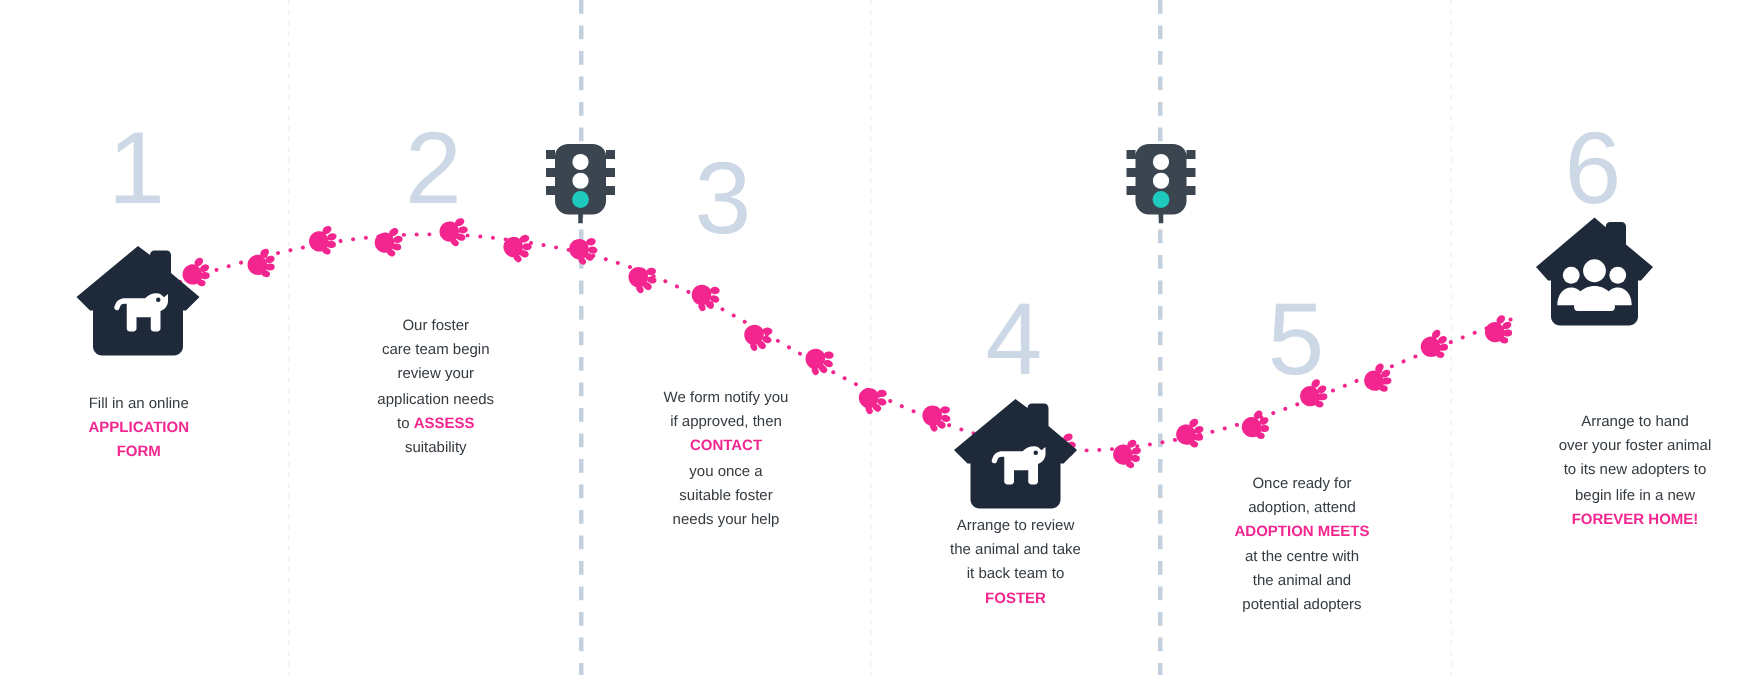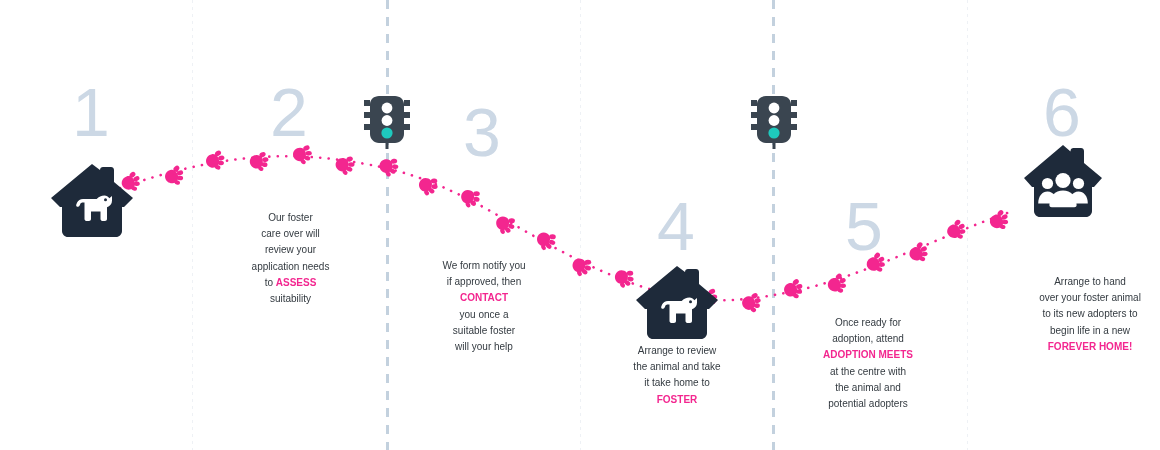--- a/index.html
+++ b/index.html
@@ -139,26 +139,31 @@
   <div class="step-number" style="left:72px; top:78px;">1</div>
 
   <div class="step-icon" style="left:49px; top:160px;">
     <svg width="86" height="80" viewBox="0 0 86 80">
       <path fill="#1e2a3a" d="M43 4 L2 38 L11 47 L13 47 L13 71 C13 74.3 15.7 77 19 77 L67 77 C70.3 77 73 74.3 73 71 L73 47 L75 47 L84 38 L65 22 L65 10 C65 8.3 63.7 7 62 7 L54 7 C52.3 7 51 8.3 51 10 L51 10 Z"></path>
       <path fill="#ffffff" d="M55.5 35.5 C52.4 35.5 49.6 36.8 47.7 38.9 L34.0 38.9 C31.3 38.9 29.0 40.4 28.1 42.5 L27.3 44.4 C26.9 45.3 27.3 46.3 28.2 46.7 C29.1 47.1 30.1 46.7 30.5 45.8 L31.3 43.9 C31.6 43.1 32.6 42.5 34.0 42.5 L35.5 42.5 L35.5 59.0 C35.5 60.1 36.4 61.0 37.5 61.0 L40.0 61.0 C41.1 61.0 42.0 60.1 42.0 59.0 L42.0 51.5 L51.5 51.5 L51.5 59.0 C51.5 60.1 52.4 61.0 53.5 61.0 L56.0 61.0 C57.1 61.0 58.0 60.1 58.0 59.0 L58.0 47.3 C60.9 46.4 63.0 43.8 63.0 40.7 L63.0 36.0 L60.3 38.2 C59.1 36.6 57.4 35.5 55.5 35.5 Z"></path>
       <circle fill="#1e2a3a" cx="56.5" cy="39.8" r="1.5"></circle>
     </svg>
   </div>
 
+  <div class="caption" style="left:10px; top:262px; width:165px;">
+    <span>Fill in an online</span><br>
+    <span class="hl">APPLICATION</span><br>
+    <span class="hl">FORM</span>
+  </div>
 
   <div class="step-number" style="left:270px; top:78px;">2</div>
 
   <div class="caption" style="left:213px; top:210px; width:155px;">
     <span>Our foster</span><br>
-    <span>care over will</span><br>
+    <span>care team begin</span><br>
     <span>review your</span><br>
     <span>application needs</span><br>
     <span>to </span><span class="hl">ASSESS</span><br>
     <span>suitability</span>
   </div>
 
   <div class="step-icon" style="left:361px; top:96px;">
     <svg width="52" height="53" viewBox="0 0 52 53">
       <path fill="#3a4550" d="M9 8 L9 4 L3 4 L3 10 L9 10 L9 16 L3 16 L3 22 L9 22 L9 28 L3 28 L3 34 L9 34 L9 38
                                C9 42.9 13.1 47 18 47 L34 47 C38.9 47 43 42.9 43 38 L43 34 L49 34 L49 28 L43 28
@@ -172,37 +177,37 @@
   </div>
 
   <div class="step-number" style="left:463px; top:98px;">3</div>
 
   <div class="caption" style="left:405px; top:258px; width:158px;">
     <span>We form notify you</span><br>
     <span>if approved, then</span><br>
     <span class="hl">CONTACT</span><br>
     <span>you once a</span><br>
     <span>suitable foster</span><br>
-    <span>will your help</span>
+    <span>needs your help</span>
   </div>
 
   <div class="step-number" style="left:657px; top:192px;">4</div>
 
   <div class="step-icon" style="left:634px; top:262px;">
     <svg width="86" height="80" viewBox="0 0 86 80">
       <path fill="#1e2a3a" d="M43 4 L2 38 L11 47 L13 47 L13 71 C13 74.3 15.7 77 19 77 L67 77 C70.3 77 73 74.3 73 71 L73 47 L75 47 L84 38 L65 22 L65 10 C65 8.3 63.7 7 62 7 L54 7 C52.3 7 51 8.3 51 10 L51 10 Z"></path>
       <path fill="#ffffff" d="M55.5 35.5 C52.4 35.5 49.6 36.8 47.7 38.9 L34.0 38.9 C31.3 38.9 29.0 40.4 28.1 42.5 L27.3 44.4 C26.9 45.3 27.3 46.3 28.2 46.7 C29.1 47.1 30.1 46.7 30.5 45.8 L31.3 43.9 C31.6 43.1 32.6 42.5 34.0 42.5 L35.5 42.5 L35.5 59.0 C35.5 60.1 36.4 61.0 37.5 61.0 L40.0 61.0 C41.1 61.0 42.0 60.1 42.0 59.0 L42.0 51.5 L51.5 51.5 L51.5 59.0 C51.5 60.1 52.4 61.0 53.5 61.0 L56.0 61.0 C57.1 61.0 58.0 60.1 58.0 59.0 L58.0 47.3 C60.9 46.4 63.0 43.8 63.0 40.7 L63.0 36.0 L60.3 38.2 C59.1 36.6 57.4 35.5 55.5 35.5 Z"></path>
       <circle fill="#1e2a3a" cx="56.5" cy="39.8" r="1.5"></circle>
     </svg>
   </div>
 
   <div class="caption" style="left:597px; top:343px; width:160px;">
     <span>Arrange to review</span><br>
     <span>the animal and take</span><br>
-    <span>it take home to</span><br>
+    <span>it back team to</span><br>
     <span class="hl">FOSTER</span>
   </div>
 
   <div class="step-icon" style="left:748px; top:96px;">
     <svg width="52" height="53" viewBox="0 0 52 53">
       <path fill="#3a4550" d="M9 8 L9 4 L3 4 L3 10 L9 10 L9 16 L3 16 L3 22 L9 22 L9 28 L3 28 L3 34 L9 34 L9 38
                                C9 42.9 13.1 47 18 47 L34 47 C38.9 47 43 42.9 43 38 L43 34 L49 34 L49 28 L43 28
                                L43 22 L49 22 L49 16 L43 16 L43 10 L49 10 L49 4 L43 4 L43 8
                                C43 3.6 38.9 0 34 0 L18 0 C13.1 0 9 3.6 9 8 Z"></path>
       <rect fill="#3a4550" x="24.5" y="46" width="3" height="7"></rect>

